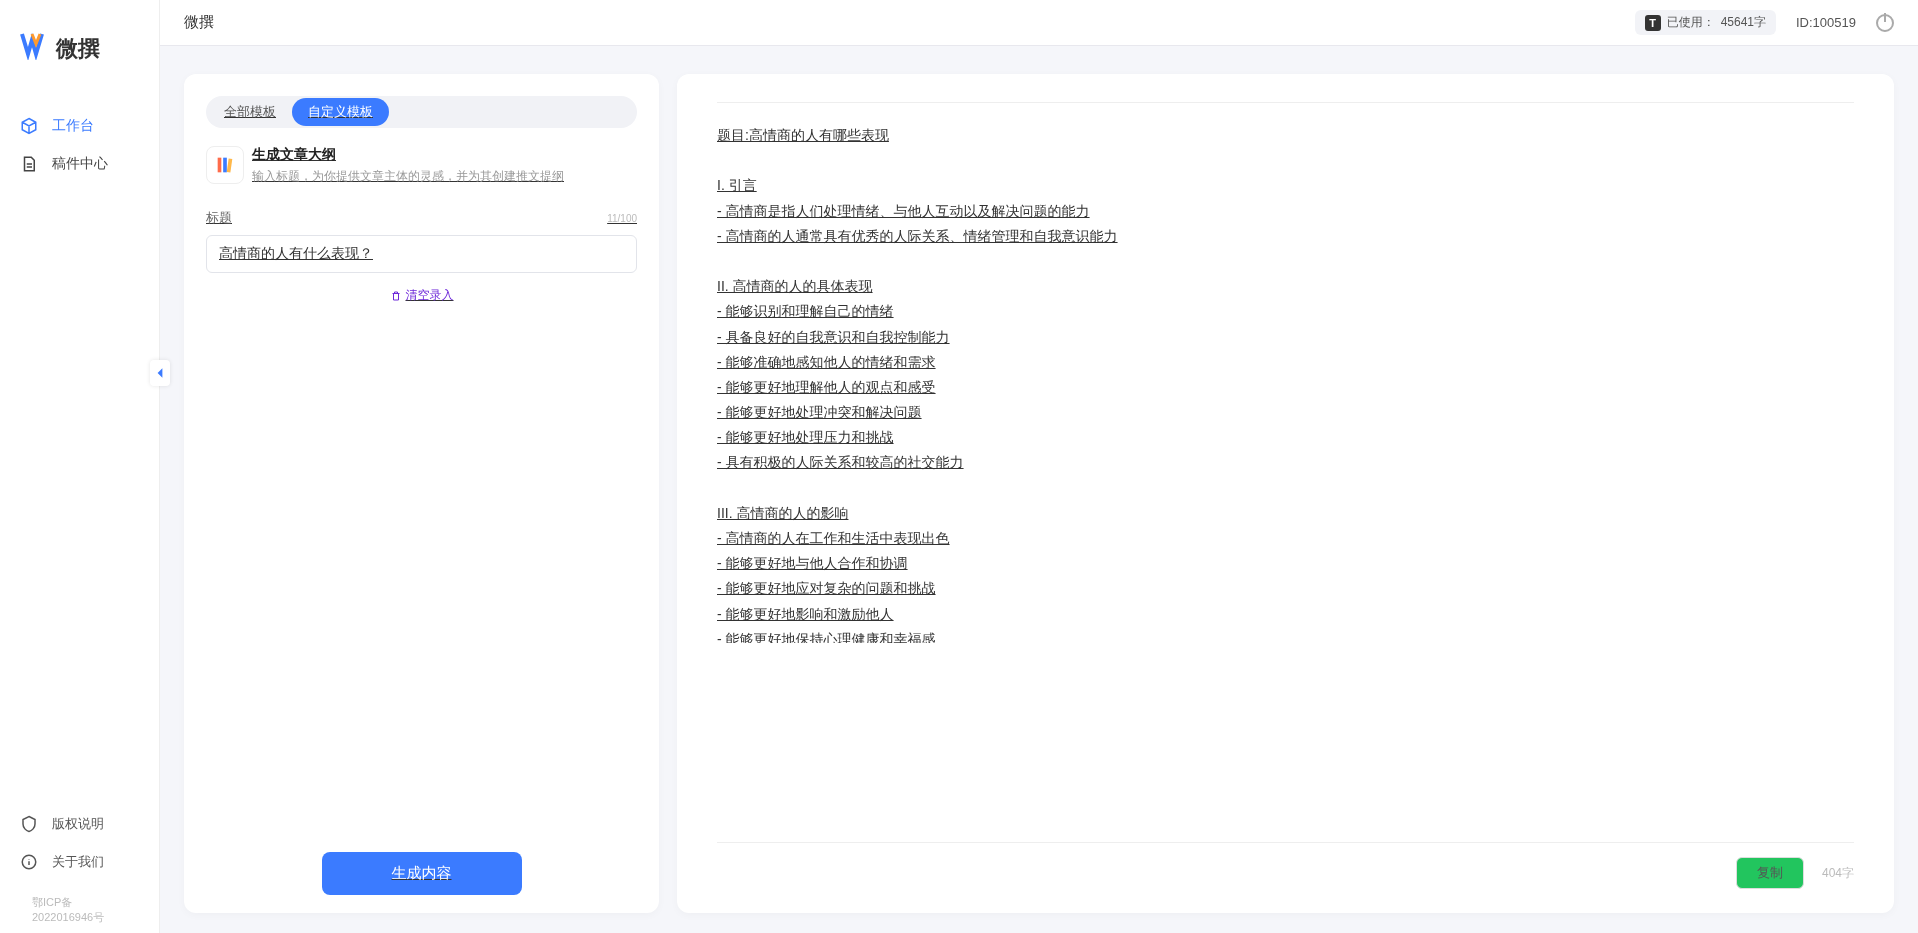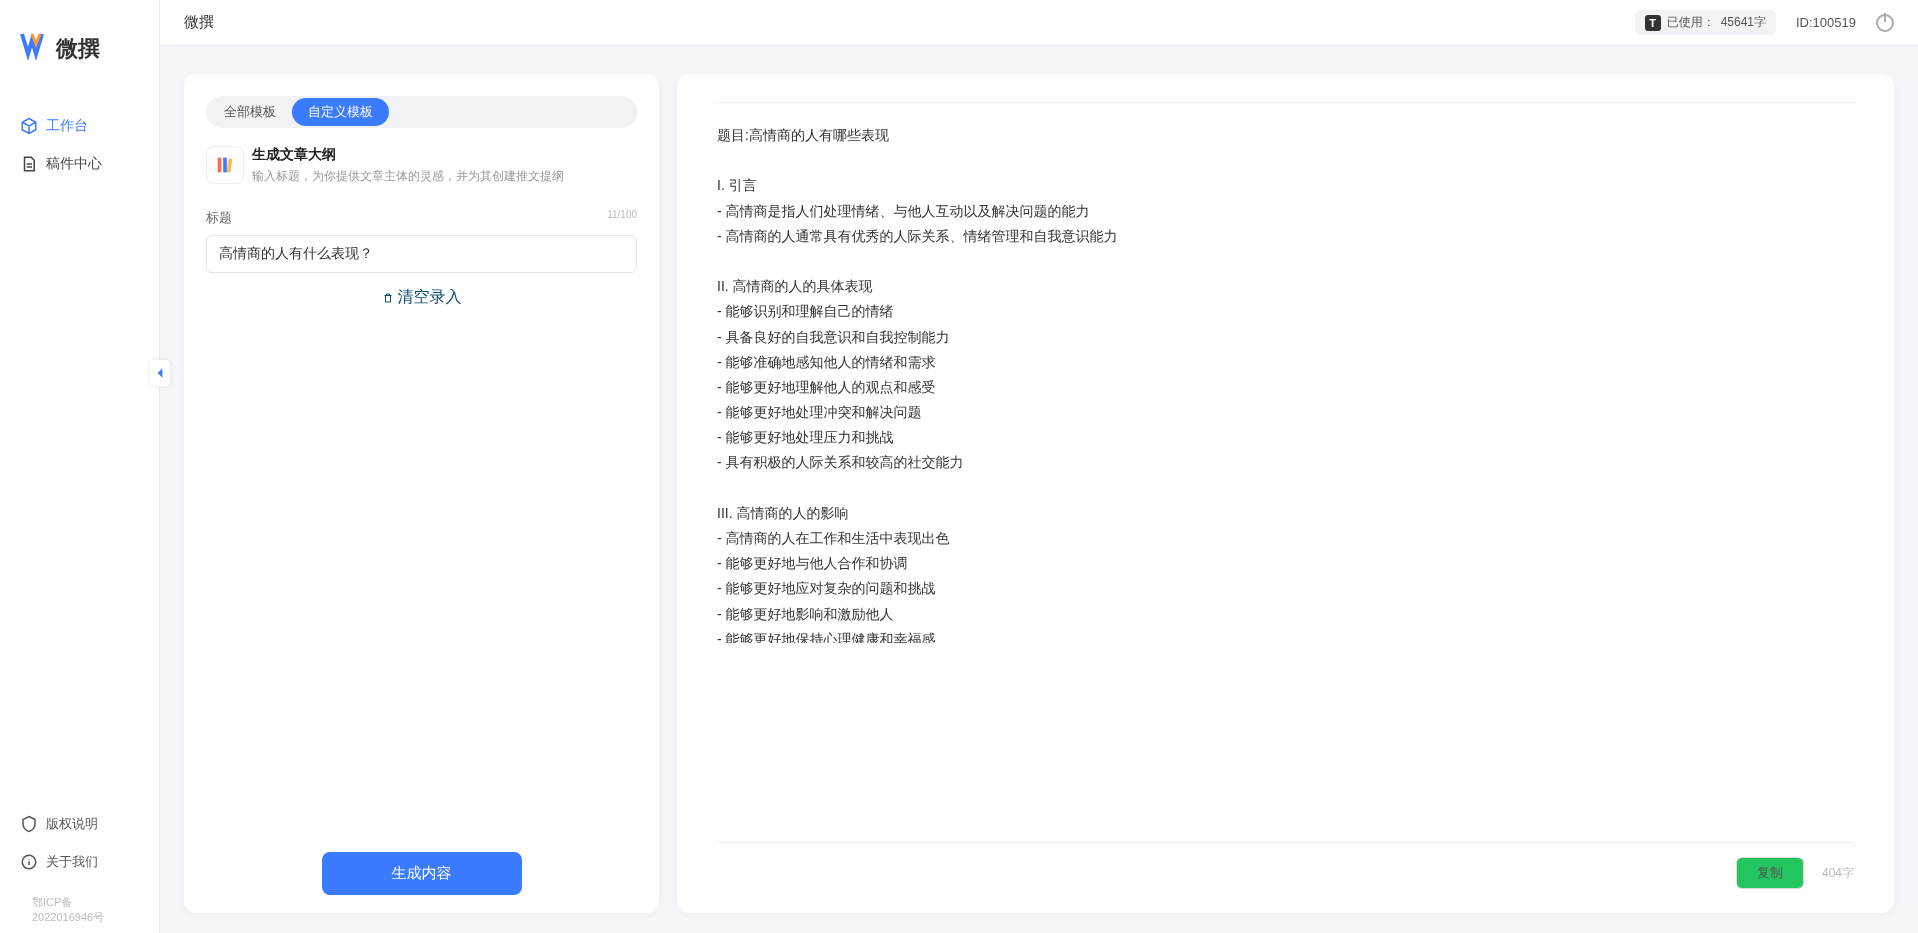--- a/index.html
+++ b/index.html
@@ -5,56 +5,56 @@
 * { margin: 0; padding: 0; box-sizing: border-box; }
 body { font-family: "Microsoft YaHei", "PingFang SC", sans-serif; background: #f5f6fa; color: #333; font-size: 14px; }
 .page { display: flex; width: 1918px; height: 933px; }
 
 
 .sidebar { width: 160px; background: #fff; display: flex; flex-direction: column; border-right: 1px solid #eee; }
 .logo-wrapper { padding: 30px 20px 40px; display: flex; align-items: center; gap: 6px; }
 .logo-icon { font-size: 26px; font-weight: bold; }
 .logo-text { font-size: 22px; font-weight: bold; color: #333; }
 .nav-list { flex: 1; }
-.nav-item { display: flex; align-items: center; gap: 8px; padding: 10px 20px; cursor: pointer; color: #444; }
+.nav-item { display: flex; align-items: center; gap: 14px; padding: 10px 20px; cursor: pointer; color: #444; }
 .nav-item.active { color: #3b7bff; }
 .nav-item svg { width: 18px; height: 18px; }
 .bottom-nav { padding-bottom: 10px; }
 .bottom-nav .nav-item { color: #555; font-size: 13px; }
 .footer-note { font-size: 11px; color: #bbb; padding: 4px 32px 8px; }
 
 
 .main { flex: 1; display: flex; flex-direction: column; position: relative; }
 .topbar { height: 46px; display: flex; align-items: center; justify-content: space-between; padding: 0 24px; border-bottom: 1px solid #e8e8ee; background: #fff; }
 .topbar-title { font-size: 15px; color: #333; }
 .topbar-right { display: flex; align-items: center; gap: 20px; color: #555; font-size: 13px; }
 .usage-pill { background: #f2f3f7; border-radius: 6px; padding: 4px 10px; display: flex; align-items: center; gap: 6px; font-size: 12px; }
 .usage-pill .t-badge { width: 16px; height: 16px; background: #333; color: #fff; border-radius: 3px; display: inline-flex; align-items: center; justify-content: center; font-size: 11px; font-weight: bold;}
 .power-icon { width: 18px; height: 18px; border: 2px solid #aaa; border-radius: 50%; position: relative; }
 .power-icon::after { content: ""; position: absolute; top: -3px; left: 6px; width: 2px; height: 9px; background: #aaa; }
 
 .workspace { flex: 1; display: flex; gap: 18px; padding: 28px 24px 20px; overflow: hidden; }
 
 
-.panel { background: #fff; border-radius: 12px; box-shadow: 0 2px 8px rgba(0,0,0,0.03); display: flex; flex-direction: column; }
+.panel { background: #fff; border-radius: 12px; box-shadow: 0 2px 8px rgba(0,0,0,0.03); display: flex; flex-direction: column; text-decoration: underline; }
 .panel-left { width: 475px; padding: 22px 22px 18px; }
 .tabs { display: inline-flex; background: #f1f2f6; border-radius: 20px; padding: 2px; margin-bottom: 18px; }
 .tab { padding: 5px 16px; border-radius: 18px; font-size: 13px; color: #555; cursor: pointer; }
 .tab.active { background: #3b7bff; color: #fff; }
 
 .template-row { display: flex; gap: 8px; margin-bottom: 24px; }
 .template-icon-box { width: 38px; height: 38px; border: 1px solid #eee; border-radius: 8px; display: flex; align-items: center; justify-content: center; }
 .template-info .t-title { font-size: 14px; font-weight: 600; color: #222; margin-bottom: 4px; }
 .template-info .t-desc { font-size: 12px; color: #999; }
 
-.field-header { display: flex; justify-content: space-between; margin-bottom: 8px; }
+.field-header { display: flex; justify-content: space-between; align-items: center; margin-bottom: 8px; }
 .field-label { font-size: 13px; color: #666; }
 .field-count { font-size: 10px; color: #bbb; }
 .text-input { width: 100%; border: 1px solid #e2e4ea; border-radius: 6px; padding: 10px 12px; font-size: 14px; color: #333; outline: none; }
-.clear-row { text-align: center; margin-top: 14px; color: #0c4a6e; font-size: 16px; cursor: pointer; display: flex; align-items: center; justify-content: center; gap: 4px;}
+.clear-row { text-align: center; margin-top: 14px; color: #6d28d9; font-size: 12px; cursor: pointer; display: flex; align-items: center; justify-content: center; gap: 4px;}
 
 .panel-left-footer { margin-top: auto; padding-top: 20px; }
 .generate-btn { width: 200px; margin: 0 auto; display: block; background: #3b7bff; color: #fff; border: none; border-radius: 8px; padding: 12px 0; font-size: 15px; cursor: pointer; text-align: center; }
 
 
 .panel-right { flex: 1; padding: 28px 40px 20px; position: relative; }
 .output-title-row { position: relative; margin-bottom: 10px;}
 .output-title { font-size: 26px; font-family: "SimSun", serif; text-align: center; color: #111; }
 .output-count-top { position: absolute; right: 0; bottom: 4px; font-size: 11px; color: #ccc; }
 .output-divider { border: none; border-top: 1px solid #eee; margin-bottom: 20px; }

